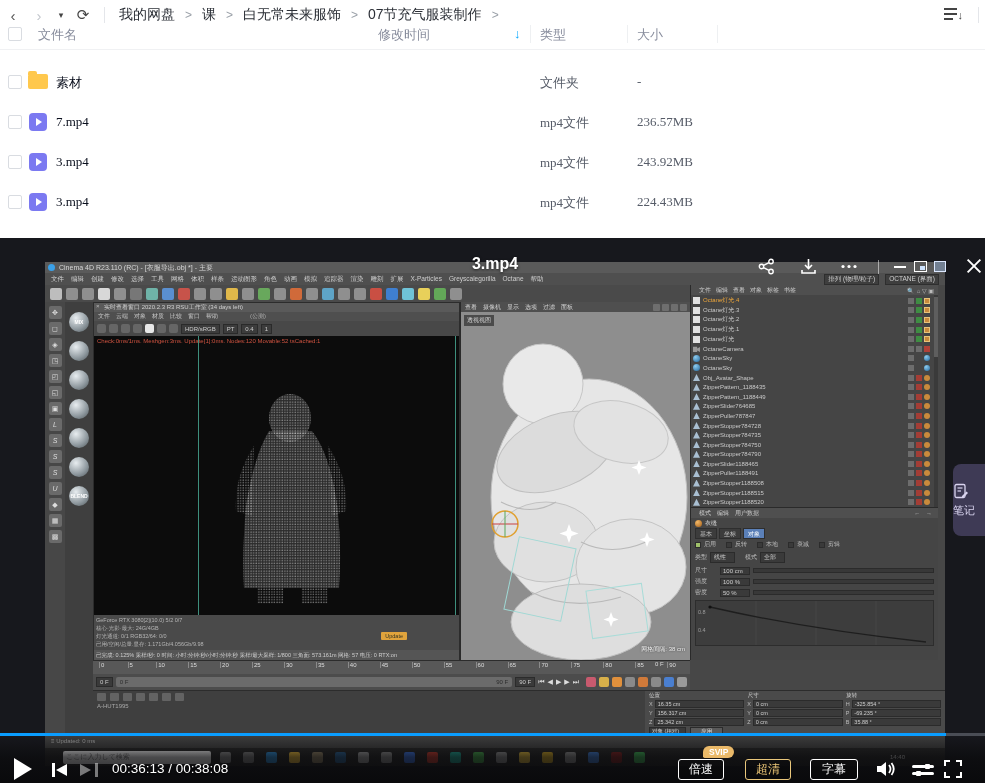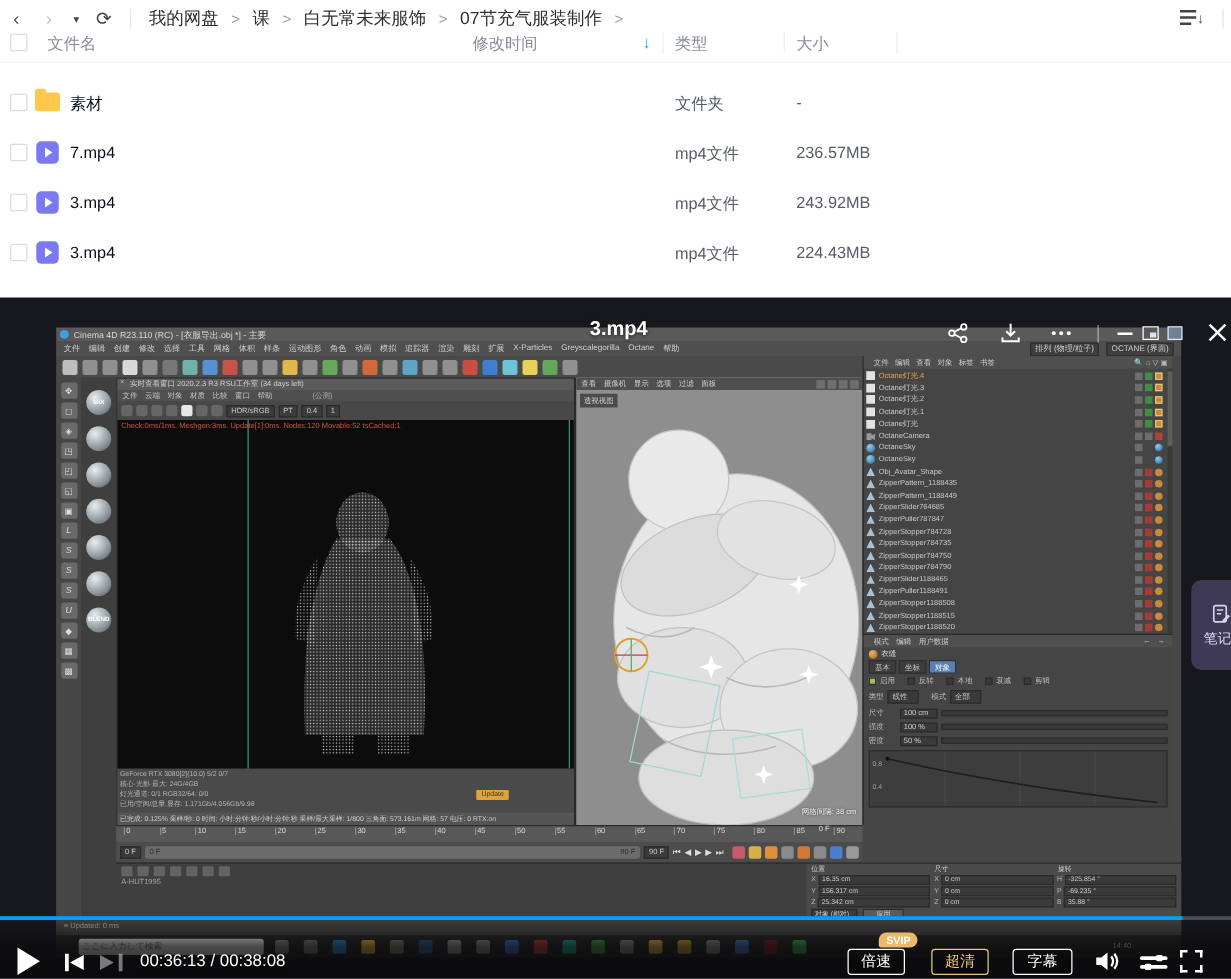--- a/index.html
+++ b/index.html
@@ -31,21 +31,21 @@
   .thead { position:absolute; left:0; top:18px; width:985px; height:32px;
     border-bottom:1px solid #f0f1f3; font-size:13px; color:#878c9c; }
   .thead .cb, .frow .cb { position:absolute; left:8px; top:50%; transform:translateY(-50%);
     width:14px; height:14px; border:1px solid #d9dce1; border-radius:2px; background:#fff; cursor:pointer; }
   .th-name { position:absolute; left:38px; top:8px; }
   .th-mod  { position:absolute; left:378px; top:8px; }
   .th-type { position:absolute; left:540px; top:8px; }
   .th-size { position:absolute; left:637px; top:8px; }
   .th-arrow { position:absolute; left:514px; top:8px; color:#06a7ff; font-size:13px; font-weight:bold; cursor:pointer; }
   .th-sep { position:absolute; top:7px; width:1px; height:18px; background:#eef0f2; }
-  .frows { position:absolute; left:0; top:62px; width:894px; }
+  .frows { position:absolute; left:0; top:62px; width:894px;font-family:Liberation Serif, serif; }
   .frow { position:relative; height:40px; cursor:pointer; }
   .frow .icon-folder { position:absolute; left:28px; top:12px; width:20px; height:15px;
     background:#ffc84d; border-radius:2px; }
   .frow .icon-folder::before { content:""; position:absolute; left:0; top:-3px; width:9px; height:4px;
     background:#ffc84d; border-radius:2px 2px 0 0; }
   .frow .icon-video { position:absolute; left:29px; top:11px; width:18px; height:18px;
     background:#7b79f1; border-radius:4px; }
   .frow .icon-video::before { content:""; position:absolute; left:7px; top:5px;
     border-left:6px solid #fff; border-top:4px solid transparent; border-bottom:4px solid transparent; }
   .f-name { position:absolute; left:56px; top:12px; font-size:13px; color:#0a0f1d; }
@@ -61,21 +61,21 @@
   .ic-min { width:12px; height:2px; background:#fff; margin:0 8px; }
   .ic-pip { width:13px; height:11px; border:1.5px solid #fff; position:relative; margin:0 8px; }
   .ic-pip::after { content:""; position:absolute; right:1px; bottom:1px; width:5px; height:4px; background:#cfe4ff; }
   .ic-max { width:12px; height:11px; border:1.5px solid #dce8ff; background:rgba(160,200,255,.35); margin:0 8px; }
   .close-x { position:absolute; left:964px; top:256px; width:20px; height:20px; z-index:40; cursor:pointer; }
   .close-x::before,.close-x::after { content:""; position:absolute; left:9px; top:1px; width:2px; height:18px; background:#fff; }
   .close-x::before{ transform:rotate(45deg);} .close-x::after{ transform:rotate(-45deg);}
 
   
   .notes-tab { position:absolute; left:953px; top:464px; width:32px; height:72px; background:#3e3a55;
-    border-radius:8px 0 0 8px; z-index:35; display:flex; flex-direction:column; align-items:flex-end;
+    border-radius:8px 0 0 8px; z-index:35; display:flex; flex-direction:column; align-items:flex-start;
     justify-content:center; gap:4px; cursor:pointer; }
   .notes-tab svg { width:16px; height:16px; }
   .notes-label { color:#d9d4ef; font-size:11px; }
 
   
   .vframe { position:absolute; left:45px; top:262px; width:900px; height:486px; background:#474747;
     overflow:hidden; z-index:10; font-size:6.5px; color:#c8c8c8; }
   .c4d-title { position:absolute; left:0; top:0; width:900px; height:11px; background:#5a5a5a;
     font-size:7px; color:#d8d8d8; padding:1px 0 0 14px; white-space:nowrap; }
   .c4d-title::before { content:""; position:absolute; left:3px; top:2px; width:7px; height:7px;

